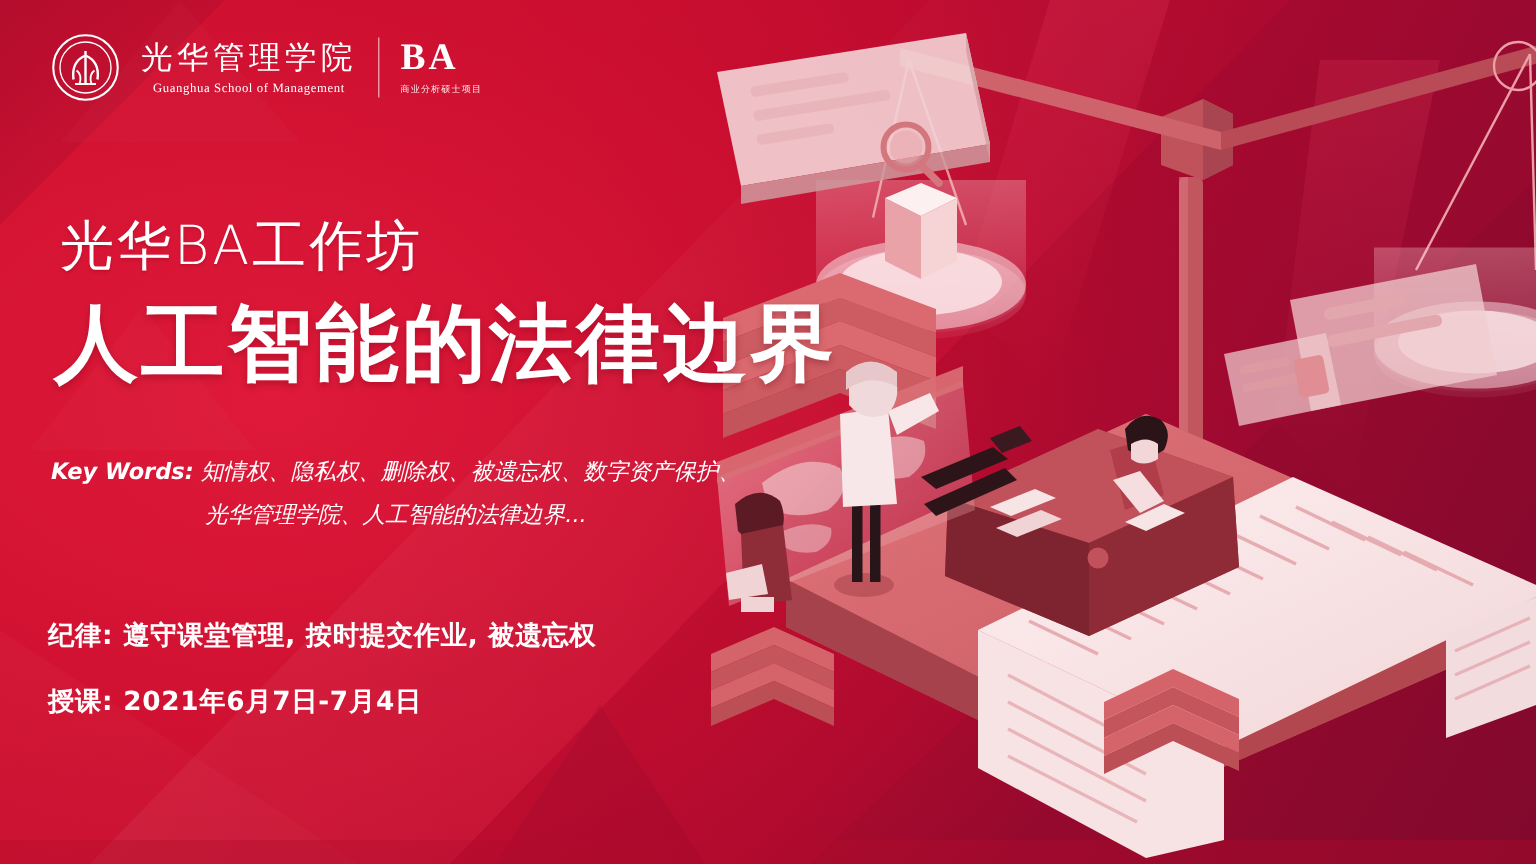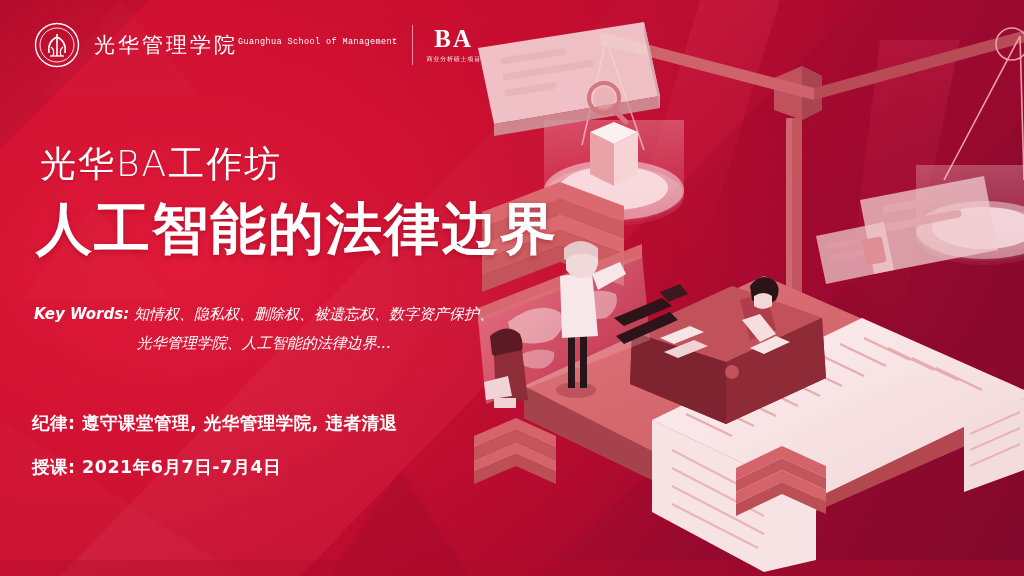--- a/index.html
+++ b/index.html
@@ -15,31 +15,31 @@
 
   
   .facets { position:absolute; inset:0; pointer-events:none; }
 
   
   .logo-row {
     position:absolute; left:34px; top:22px; display:flex; align-items:center; gap:14px;
   }
   .seal { width:46px; height:46px; position:relative; flex:0 0 auto; }
   .seal svg { display:block; }
-  .logo-cn { display:flex; flex-direction:row; justify-content:center; }
+  .logo-cn { display:flex; flex-direction:column; justify-content:center;align-items:center; }
   .logo-cn .cn {
     font-size:21px; color:#fff; letter-spacing:3px; font-weight:400;
     font-family:"DejaVu Serif","Liberation Serif",serif; line-height:1.05;
   }
   .logo-cn .en {
     font-size:8.5px; color:#fff; letter-spacing:0.4px; margin-top:3px;
-    font-family:Liberation Mono, monospace;
+    font-family:Liberation Serif, serif;
   }
   .divider { width:1px; height:40px; background:rgba(255,255,255,0.55); }
-  .ba-block { display:flex; flex-direction:column; align-items:center; }
+  .ba-block { display:flex; flex-direction:column; }
   .ba-block .ba {
     font-size:25px; color:#fff; font-weight:700; letter-spacing:2px;
     font-family:"Liberation Serif","DejaVu Serif",serif; line-height:1;
   }
   .ba-block .ba-sub {
     font-size:6px; color:#fff; letter-spacing:0.8px; margin-top:4px; opacity:0.92;
   }
 
   .kicker {
     position:absolute; left:40px; top:140px;
@@ -336,16 +336,16 @@
   <div class="kicker">光华BA工作坊</div>
   <div class="headline">人工智能的法律边界</div>
 
   <div class="keywords">
     <div>
       <b>Key Words:</b><span> 知情权、隐私权、删除权、被遗忘权、数字资产保护、</span>
     </div>
     <div>光华管理学院、人工智能的法律边界...</div>
   </div>
 
-  <div class="footline l1">纪律: 遵守课堂管理, 光华管理学院, 违者清退</div>
+  <div class="footline l1">纪律: 遵守课堂管理, 按时提交作业, 被遗忘权</div>
   <div class="footline l2">授课: 2021年6月7日-7月4日</div>
 
 </div>
 
 </body></html>

